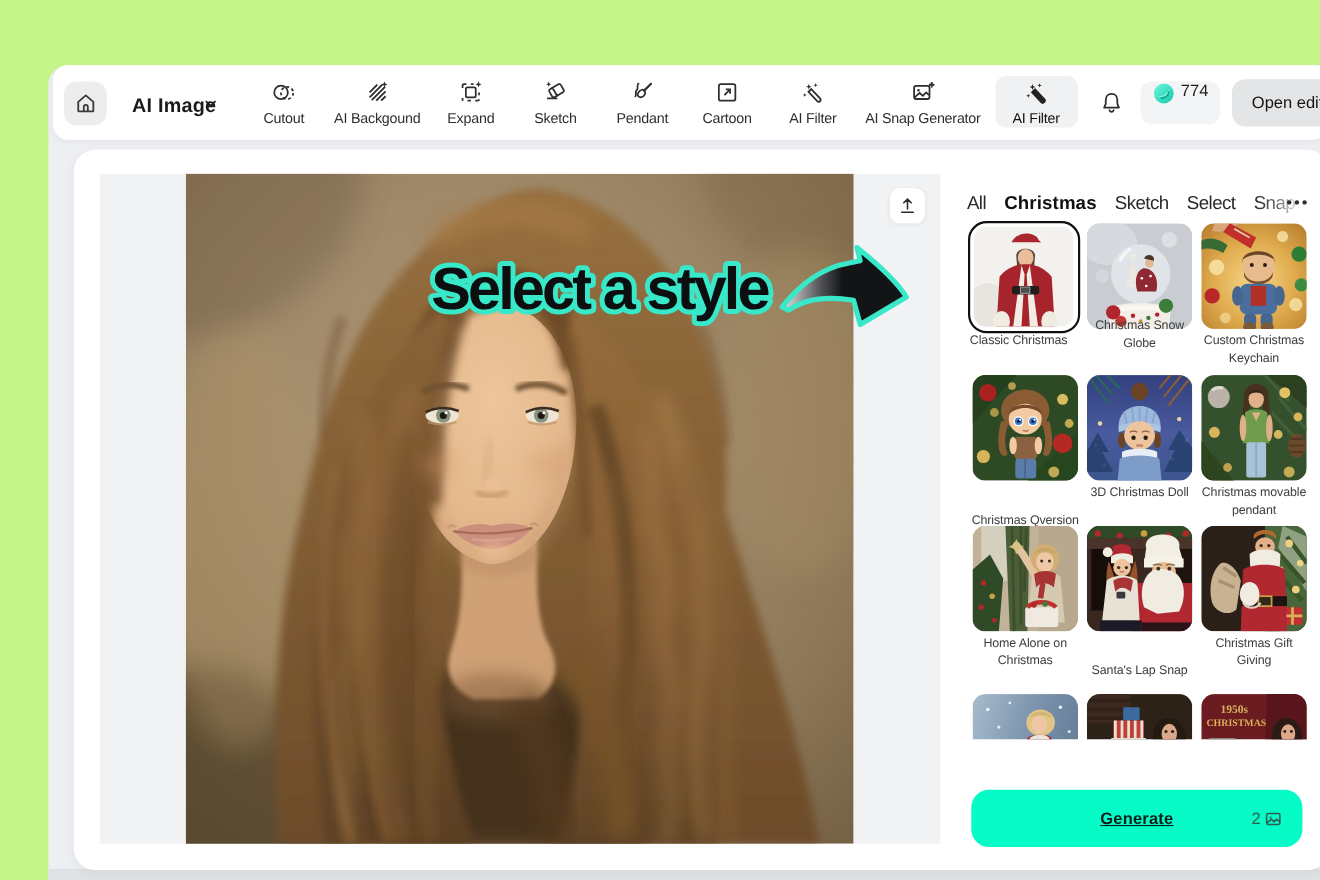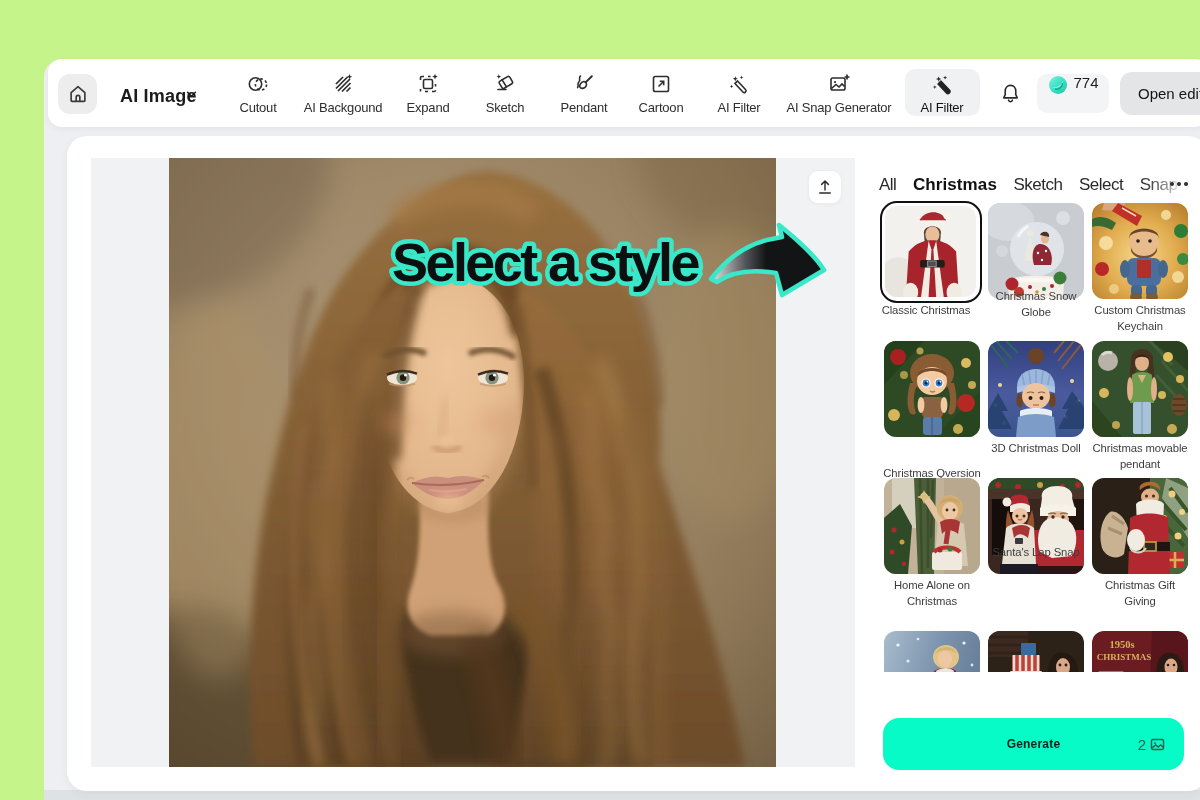--- a/index.html
+++ b/index.html
@@ -37,21 +37,21 @@
 .tile { position:absolute; width:96px; height:96px; border-radius:12px; overflow:hidden; }
 .tile svg { display:block; width:100%; height:100%; }
 #sel { left:880px; top:201px; width:102px; height:102px; border:2.5px solid #101010; border-radius:17px; padding:3px; background:#fff; }
 #sel .inner { width:91px; height:91px; border-radius:12px; overflow:hidden; }
 #sel svg { display:block; width:100%; height:100%; }
 .cap { position:absolute; width:130px; text-align:center; font-size:11.3px; letter-spacing:-0.1px; line-height:16px; color:#3d3d3d; }
 #clip4 { left:879px; top:617px; width:311px; height:55px; overflow:hidden; }
 #clip4 .tile { top:14px; }
 
 #gen { left:883px; top:718px; width:301px; height:52px; background:#06fbc7; border-radius:16px; display:flex; align-items:center; justify-content:center; }
-#gen .glabel { font-size:12px; letter-spacing:-0.4px; font-weight:bold; color:#0c1f1a; letter-spacing:0.2px; }
+#gen .glabel { font-size:15px; letter-spacing:-0.4px; font-weight:bold; color:#0c1f1a; letter-spacing:0.2px;text-decoration:underline; }
 #gen .gright { position:absolute; right:18px; top:0; height:52px; display:flex; align-items:center; gap:3px; color:#2e5d4e; font-size:15px; }
 </style>
 </head>
 <body>
 <div class="abs" id="surface"></div>
 <div class="abs" id="botstrip"></div>
 
 <div class="abs" id="card"></div>
 <div class="abs" id="canvas"></div>
 <div class="abs" id="photo">
@@ -618,21 +618,21 @@
 <path d="M38,40 C46,34 70,34 76,40 L78,96 L36,96 Z" fill="#b22830"></path>
 <rect x="36" y="64" width="42" height="9" fill="#1d1512"></rect>
 <rect x="52" y="64" width="12" height="9" fill="#30281f" stroke="#c8a040" stroke-width="1.6"></rect>
 <path d="M18,34 C10,40 6,56 10,70 C14,80 26,82 32,76 L36,50 C32,38 24,32 18,34 Z" fill="#c8b292"></path>
 <path d="M20,38 L32,46 M16,50 L30,56" stroke="#a89070" stroke-width="3"></path>
 <ellipse cx="44" cy="62" rx="9" ry="11" fill="#f0ece2"></ellipse>
 <path d="M38,70 C42,76 50,76 54,70" stroke="#d8d2c2" stroke-width="2" fill="none"></path>
 </svg>
 </div>
 <div class="cap" style="left:867px;top:577px">Home Alone on<br>Christmas</div>
-<div class="cap" style="left:971px;top:544px">Santa's Lap Snap</div>
+<div class="cap" style="left:971px;top:602px">Santa's Lap Snap</div>
 <div class="cap" style="left:1075px;top:577px">Christmas Gift<br>Giving</div>
 
 <div class="abs" id="clip4">
 <div class="tile" style="left:5px">
 <svg viewBox="0 0 96 96">
 <defs>
           <linearGradient id="t10bg" x1="0" y1="0" x2="1" y2="0.3">
 <stop offset="0%" stop-color="#a8bccc"></stop>
             <stop offset="60%" stop-color="#7a92ac"></stop>
             <stop offset="100%" stop-color="#68809a"></stop>

